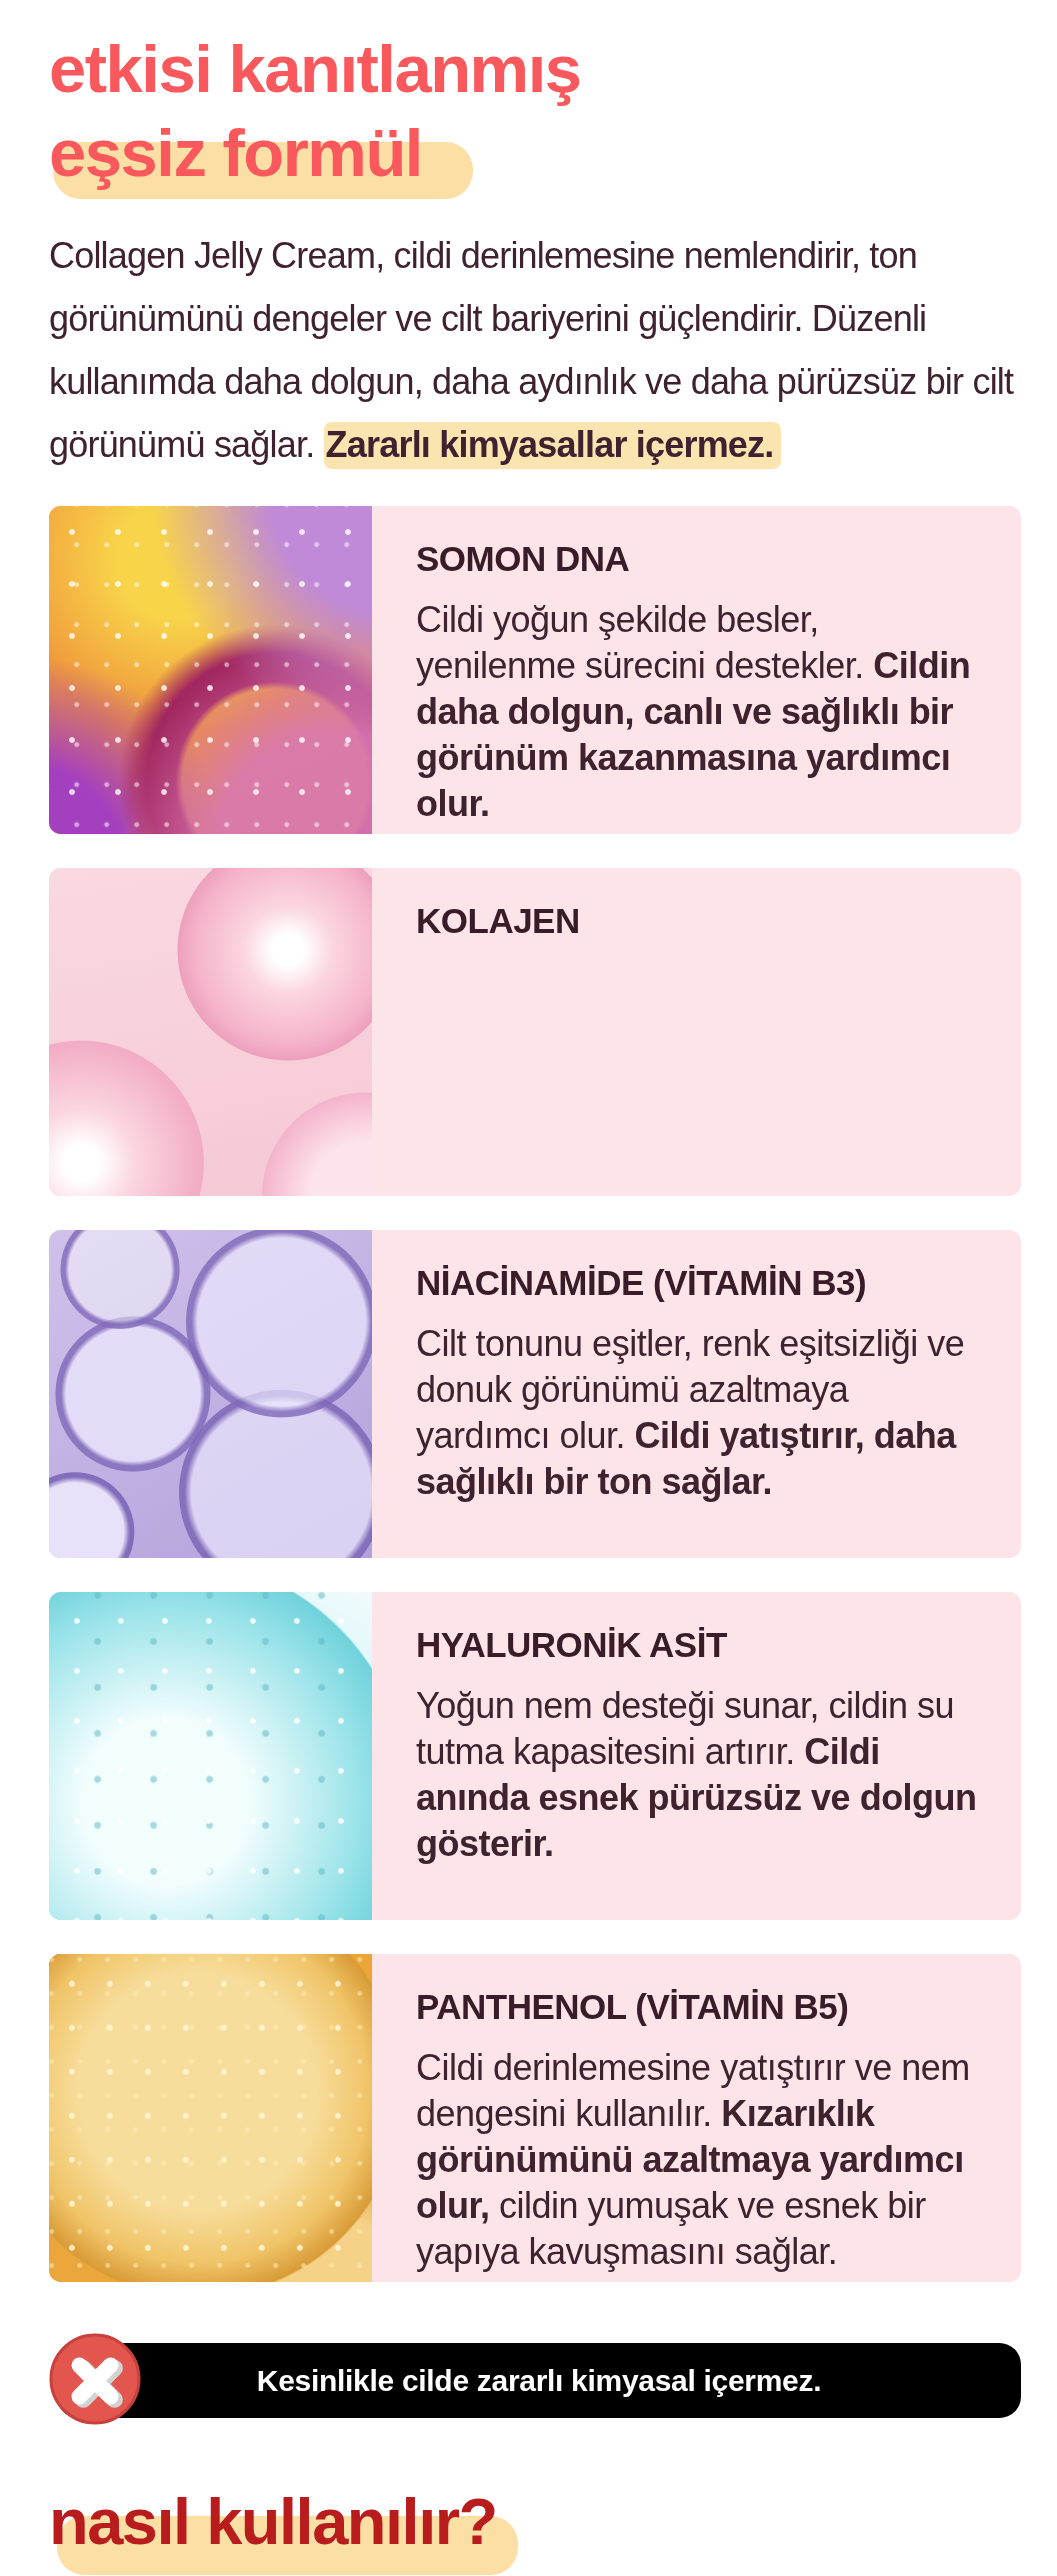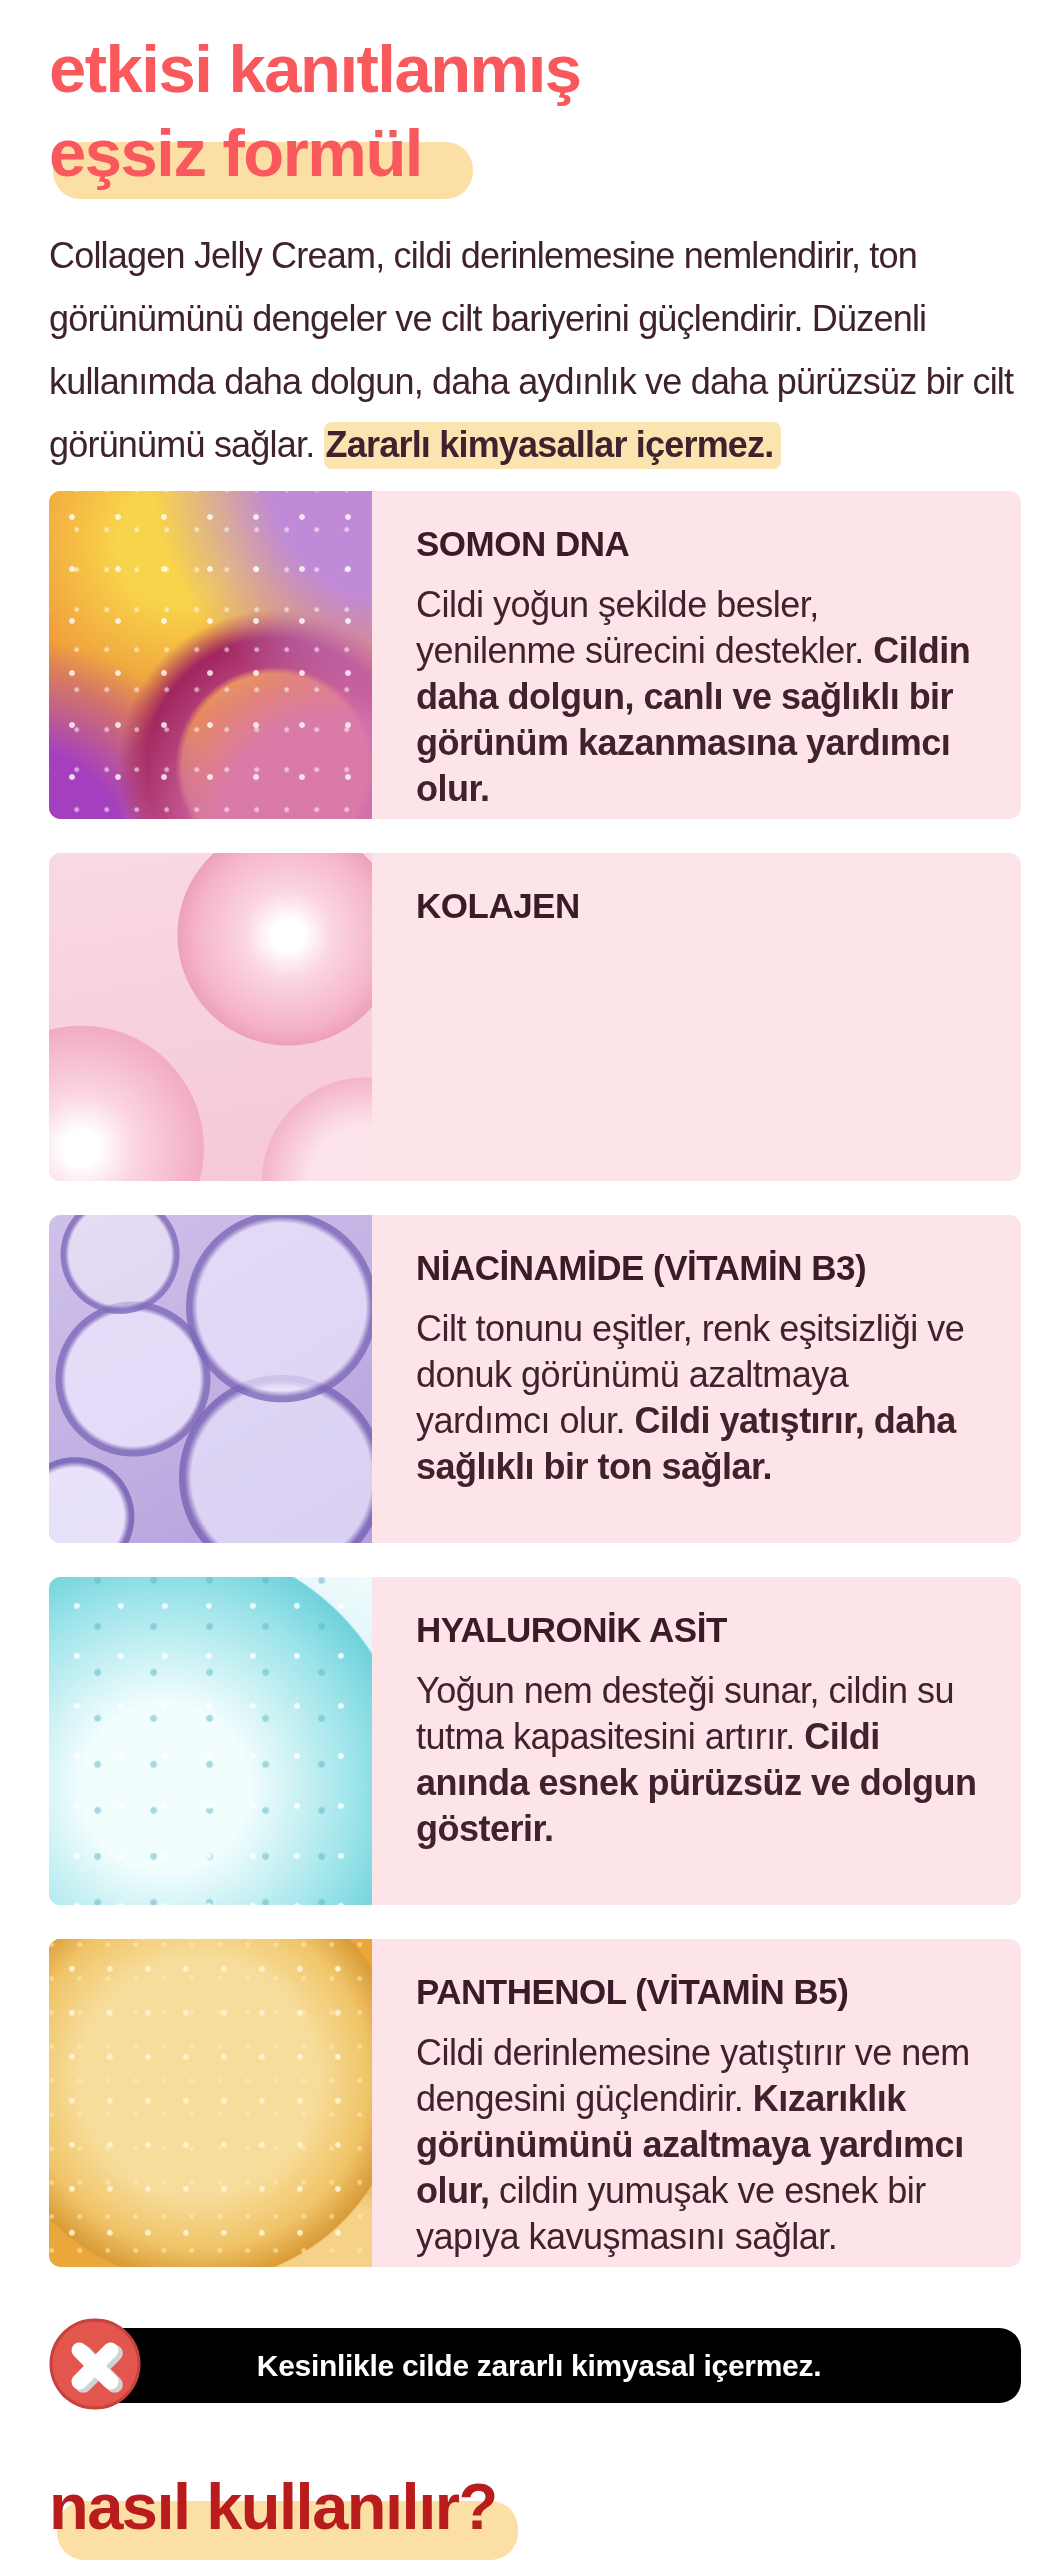--- a/index.html
+++ b/index.html
@@ -21,21 +21,21 @@
     left:3.9px; right:-51px; top:36%; bottom:-4%;
     background:#fbdfa4; border-radius:27.4px;
   }
   .intro {
     margin-top:29px; width:972px;
     font-size:36px; line-height:63px; letter-spacing:-0.8px; color:#3f2130;
   }
   .intro b { font-weight:700; }
   .mark-yellow { background:#fae5b0; border-radius:7.8px; padding:2px 7.8px 3.9px 2px; }
   
-  .cards { margin-top:15px; }
+  .cards { margin-top:30px; }
   .card {
     display:flex; margin:0 37px 34px 49px; height:328px;
     background:#fce4e8; border-radius:11.8px; overflow:hidden;
   }
   .card-img { width:323px; flex:0 0 323px; height:100%; }
   .card-body { flex:1; padding:33px 35px 0 44px; }
   .card-title {
     font-size:35px; font-weight:800; letter-spacing:-0.5px;
     color:#3a1c29; margin-bottom:17.6px;
   }
@@ -142,21 +142,21 @@
       <div class="card-body">
         <h2 class="card-title">HYALURONİK ASİT</h2>
         <p class="card-text"><span>Yoğun nem desteği sunar, cildin su tutma kapasitesini artırır. </span><b>Cildi anında esnek pürüzsüz ve dolgun gösterir.</b><span></span></p>
       </div>
     </section>
 
     <section class="card">
       <div class="card-img img-panthenol"></div>
       <div class="card-body">
         <h2 class="card-title">PANTHENOL (VİTAMİN B5)</h2>
-        <p class="card-text"><span>Cildi derinlemesine yatıştırır ve nem dengesini güçlendirir. </span><b>Kızarıklık görünümünü azaltmaya yardımcı olur,</b><span> cildin yumuşak ve esnek bir yapıya kavuşmasını sağlar.</span></p>
+        <p class="card-text"><span>Cildi derinlemesine yatıştırır ve nem dengesini kullanılır. </span><b>Kızarıklık görünümünü azaltmaya yardımcı olur,</b><span> cildin yumuşak ve esnek bir yapıya kavuşmasını sağlar.</span></p>
       </div>
     </section>
 
   </main>
 
   <div class="banner">
     <span class="badge">
       <svg viewBox="0 0 94 94" width="92" height="92" aria-hidden="true">
         <circle cx="47" cy="47" r="45" fill="#e2564e" stroke="#c7423e" stroke-width="3"></circle>
         <path d="M31 33 L63 65 M63 33 L31 65" stroke="#d2d2d2" stroke-width="17" stroke-linecap="round" transform="translate(4,3)"></path>

